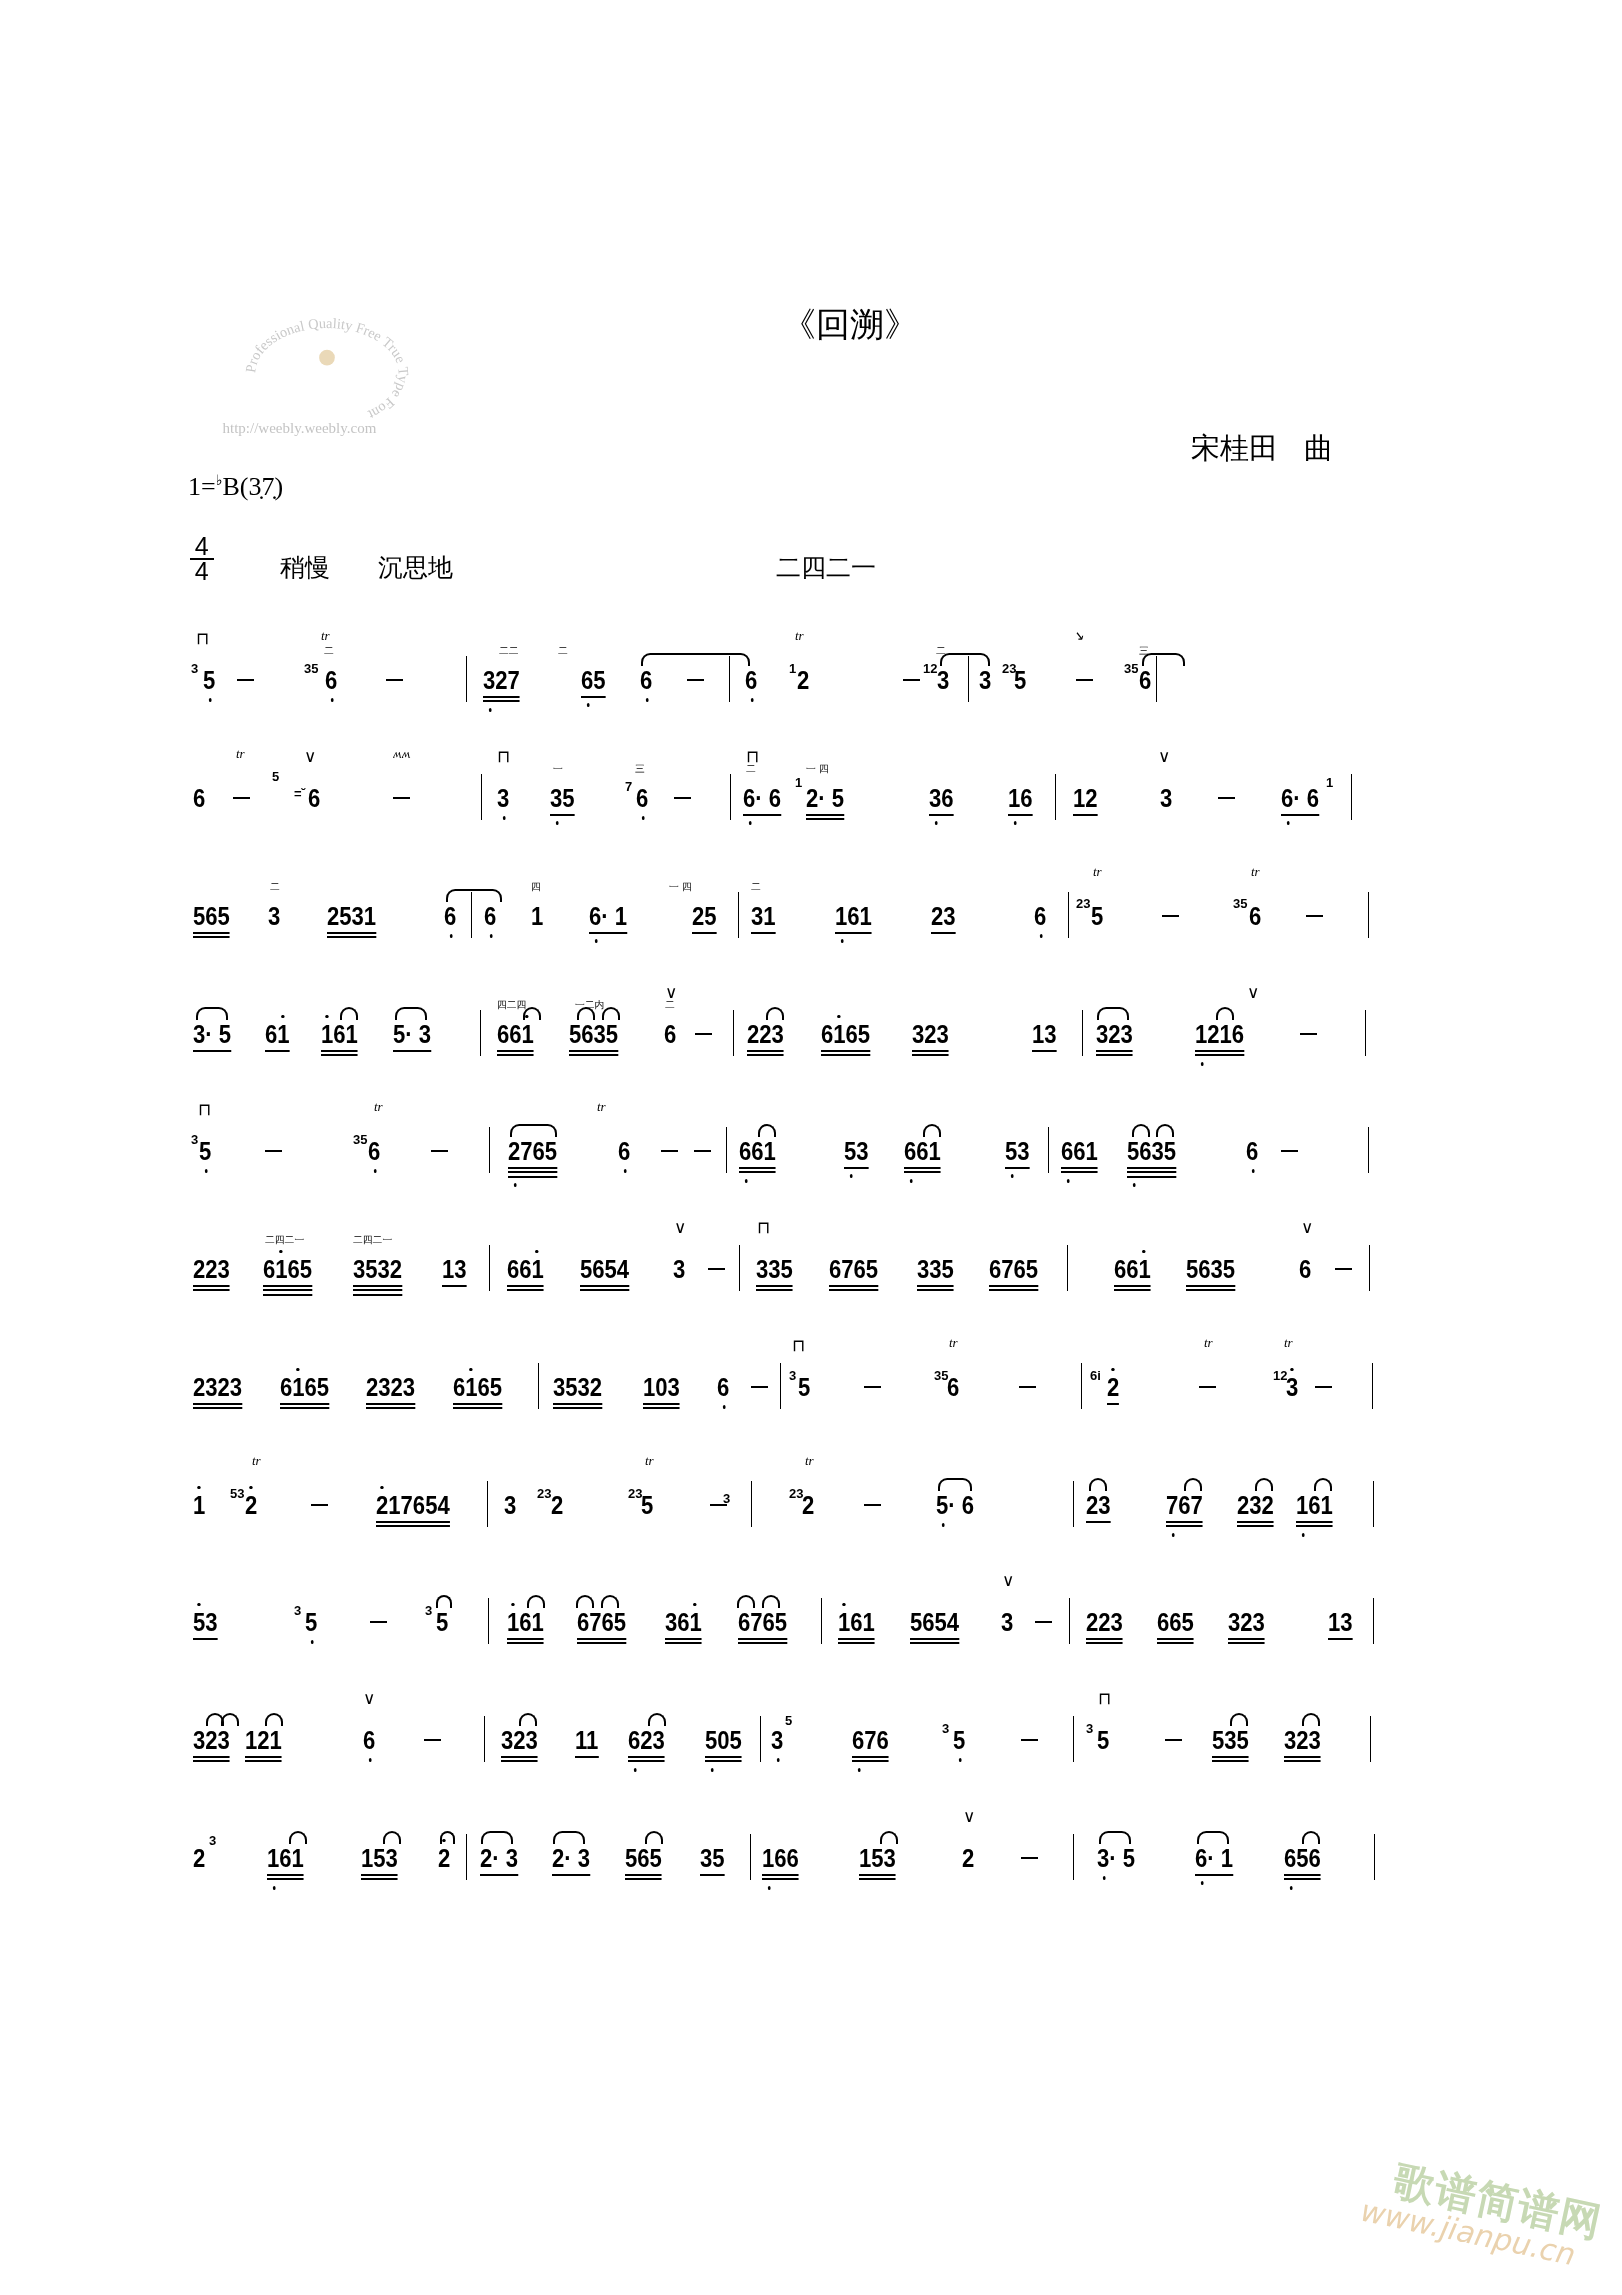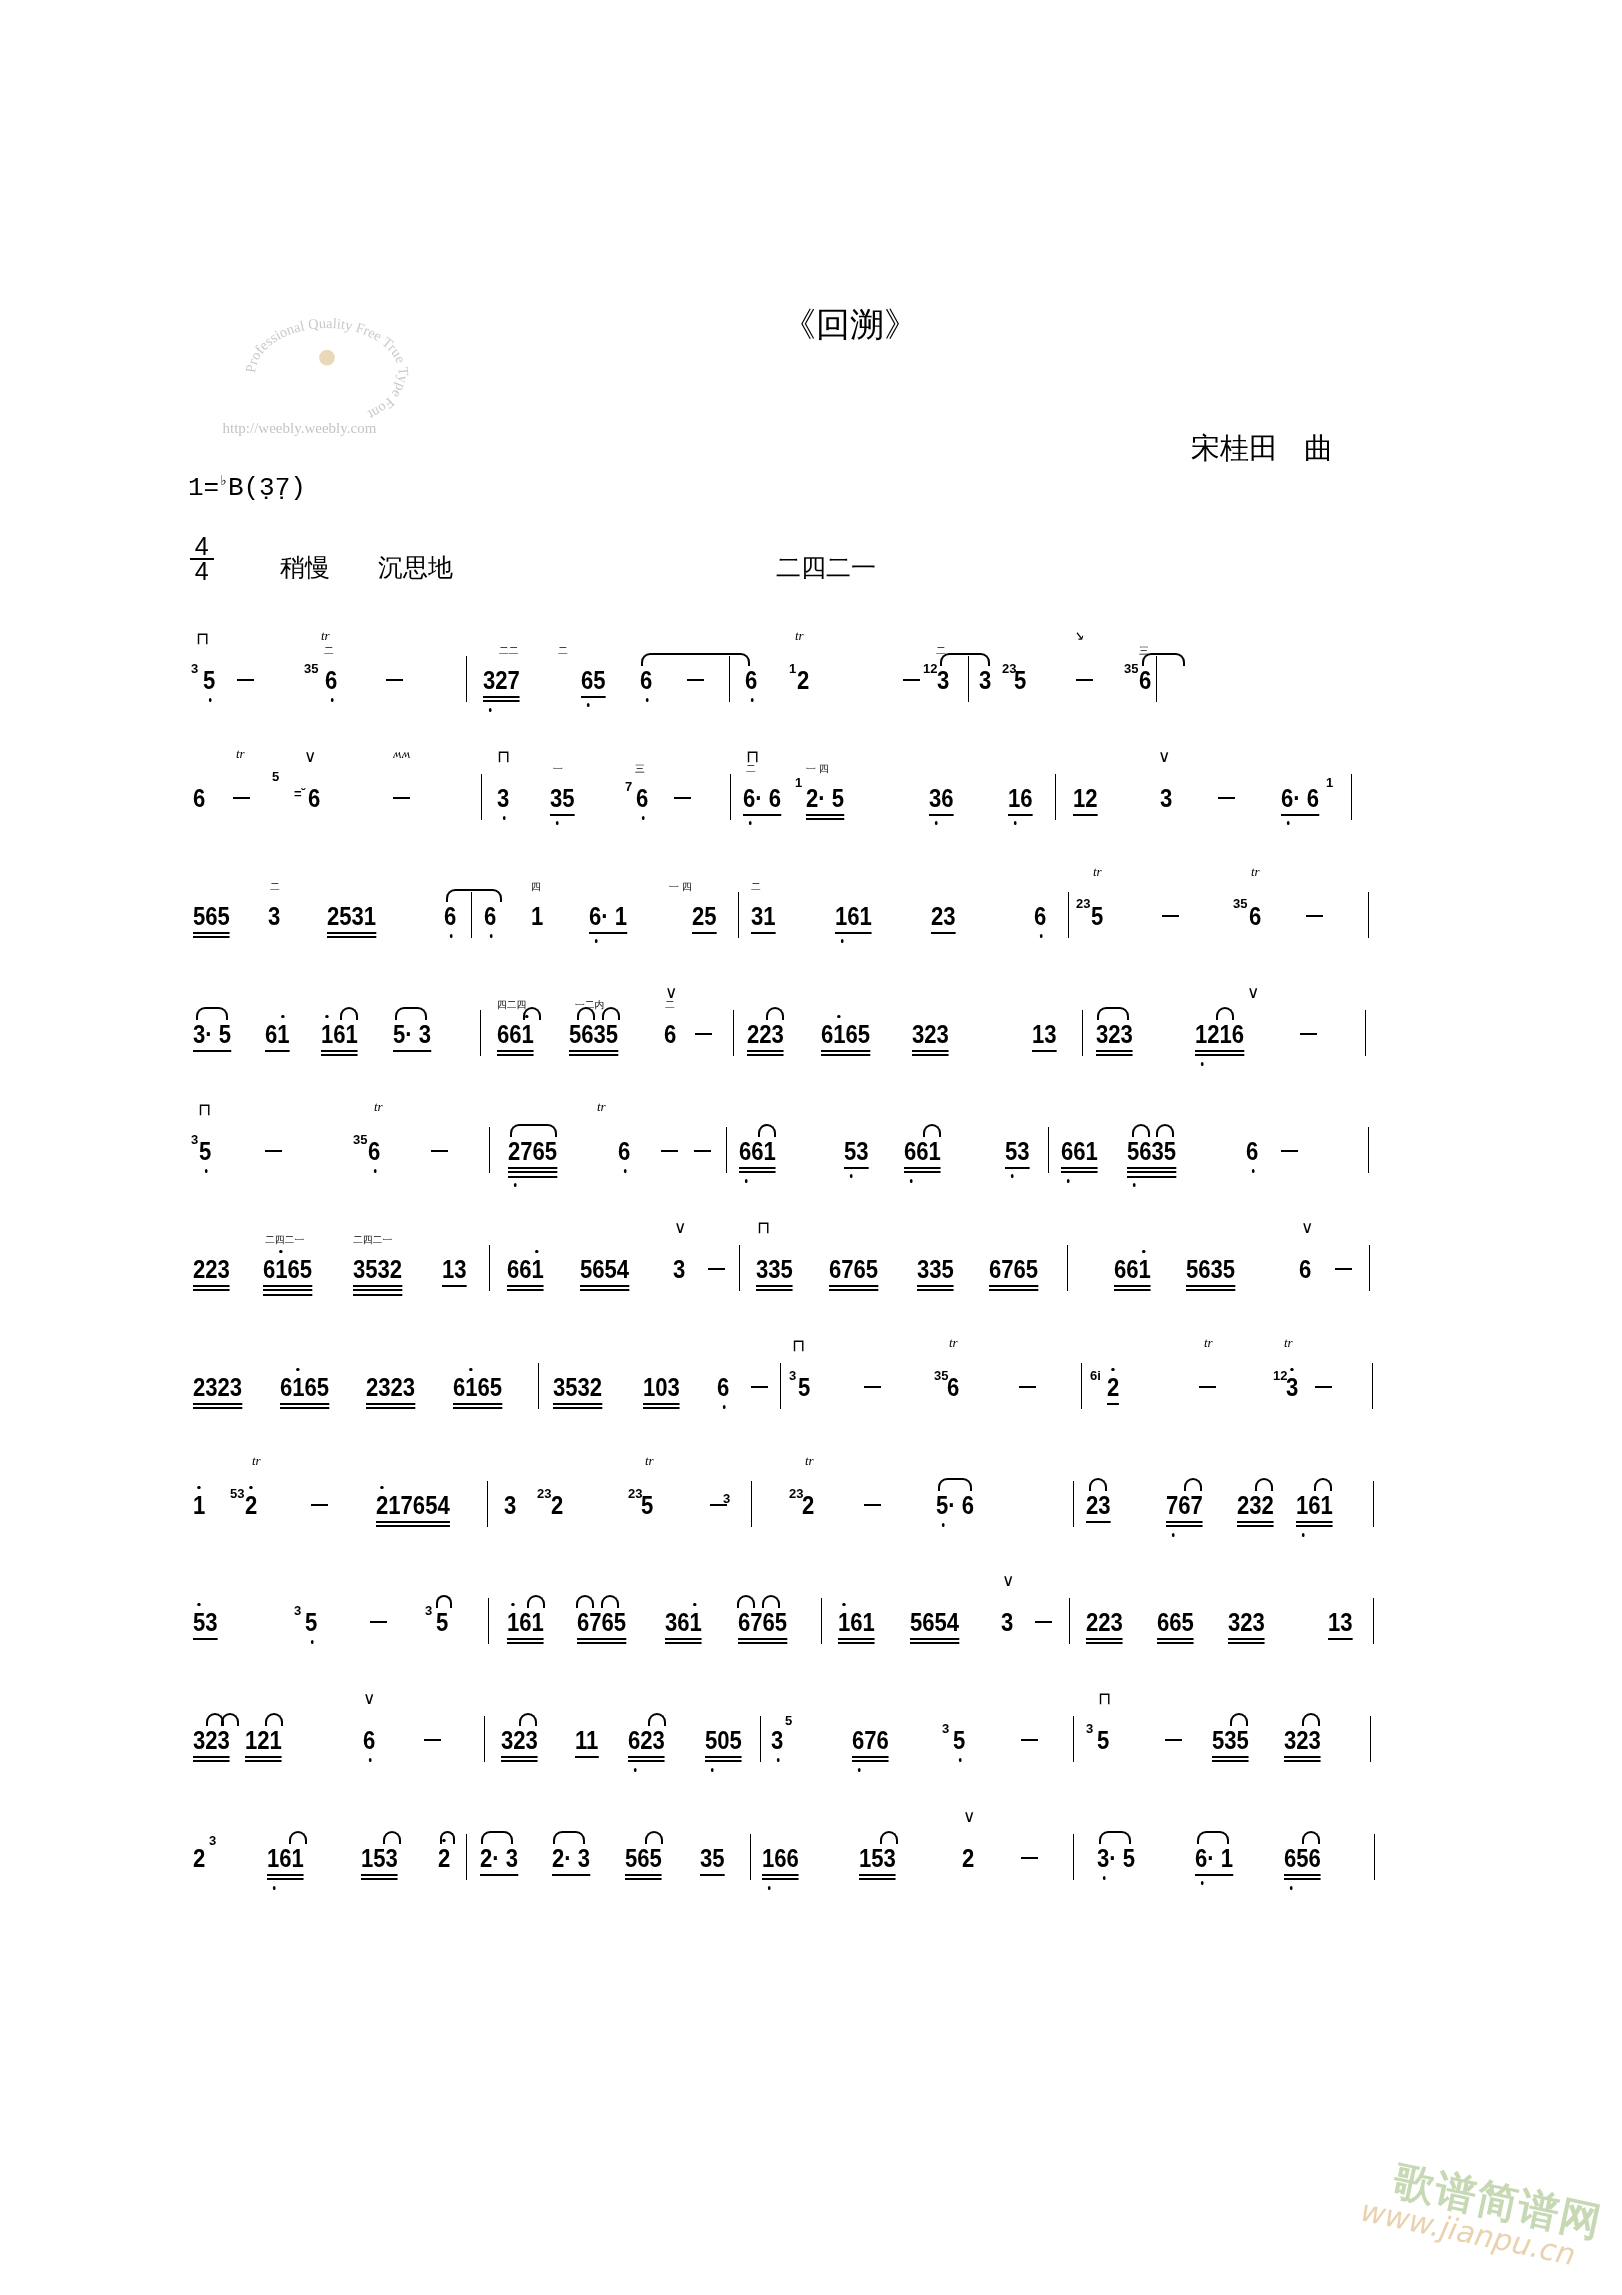--- a/index.html
+++ b/index.html
@@ -5,21 +5,21 @@
   html,body{margin:0;padding:0;background:#ffffff;}
   body{width:1623px;height:2295px;position:relative;overflow:hidden;font-family:"Liberation Sans","DejaVu Sans",sans-serif;color:#000;}
   .logo{position:absolute;left:216px;top:216px;width:222px;height:236px;}
   .logo-main{position:absolute;left:3.3px;top:3.3px;font-family:"Liberation Sans",sans-serif;font-style:italic;font-weight:bold;font-size:48px;color:#cfcfcf;letter-spacing:0.7px;}
   .logo-main .sep{display:inline-block;width:2px;height:98px;background:#d9d9d9;margin:0 14.4px;vertical-align:top;position:relative;top:-13px;}
   .logo-ring{position:absolute;left:13px;top:79px;width:196px;height:124px;}
   .logo-url{position:absolute;left:6.5px;top:204px;font-family:"Liberation Serif",serif;font-size:15px;color:#c4c4c4;}
   .title{position:absolute;left:782px;top:302px;font-size:34px;font-family:"DejaVu Sans",sans-serif;}
   .composer{position:absolute;left:1191px;top:429px;font-size:29px;font-family:"DejaVu Sans",sans-serif;}
   .composer span+span{margin-left:26px;}
-  .key{position:absolute;left:188px;top:472px;font-family:Liberation Mono, monospace;font-size:26px;}
+  .key{position:absolute;left:188px;top:472px;font-family:Liberation Serif, serif;font-size:26px;}
   .key sup{font-size:14.4px;}
   .timesig{position:absolute;left:190px;top:535px;width:23.6px;text-align:center;font-family:"Liberation Sans",sans-serif;font-size:25px;line-height:22px;}
   .timesig .bar{height:2px;background:#000;margin:0.7px 0;}
   .tempo{position:absolute;top:551px;font-family:"DejaVu Serif",serif;font-size:25px;}
   .row{position:absolute;left:0;width:1623px;height:111px;}
   .tok{position:absolute;font-family:"Liberation Sans",sans-serif;font-weight:bold;font-size:26px;line-height:26px;top:39px;transform:scaleX(0.85);transform-origin:left;}
   .tok .ul{position:absolute;left:0;right:0;height:2px;background:#000;}
   .tok .ul1{top:29px;}
   .tok .ul2{top:33px;}
   .tok .ul3{top:38px;}

